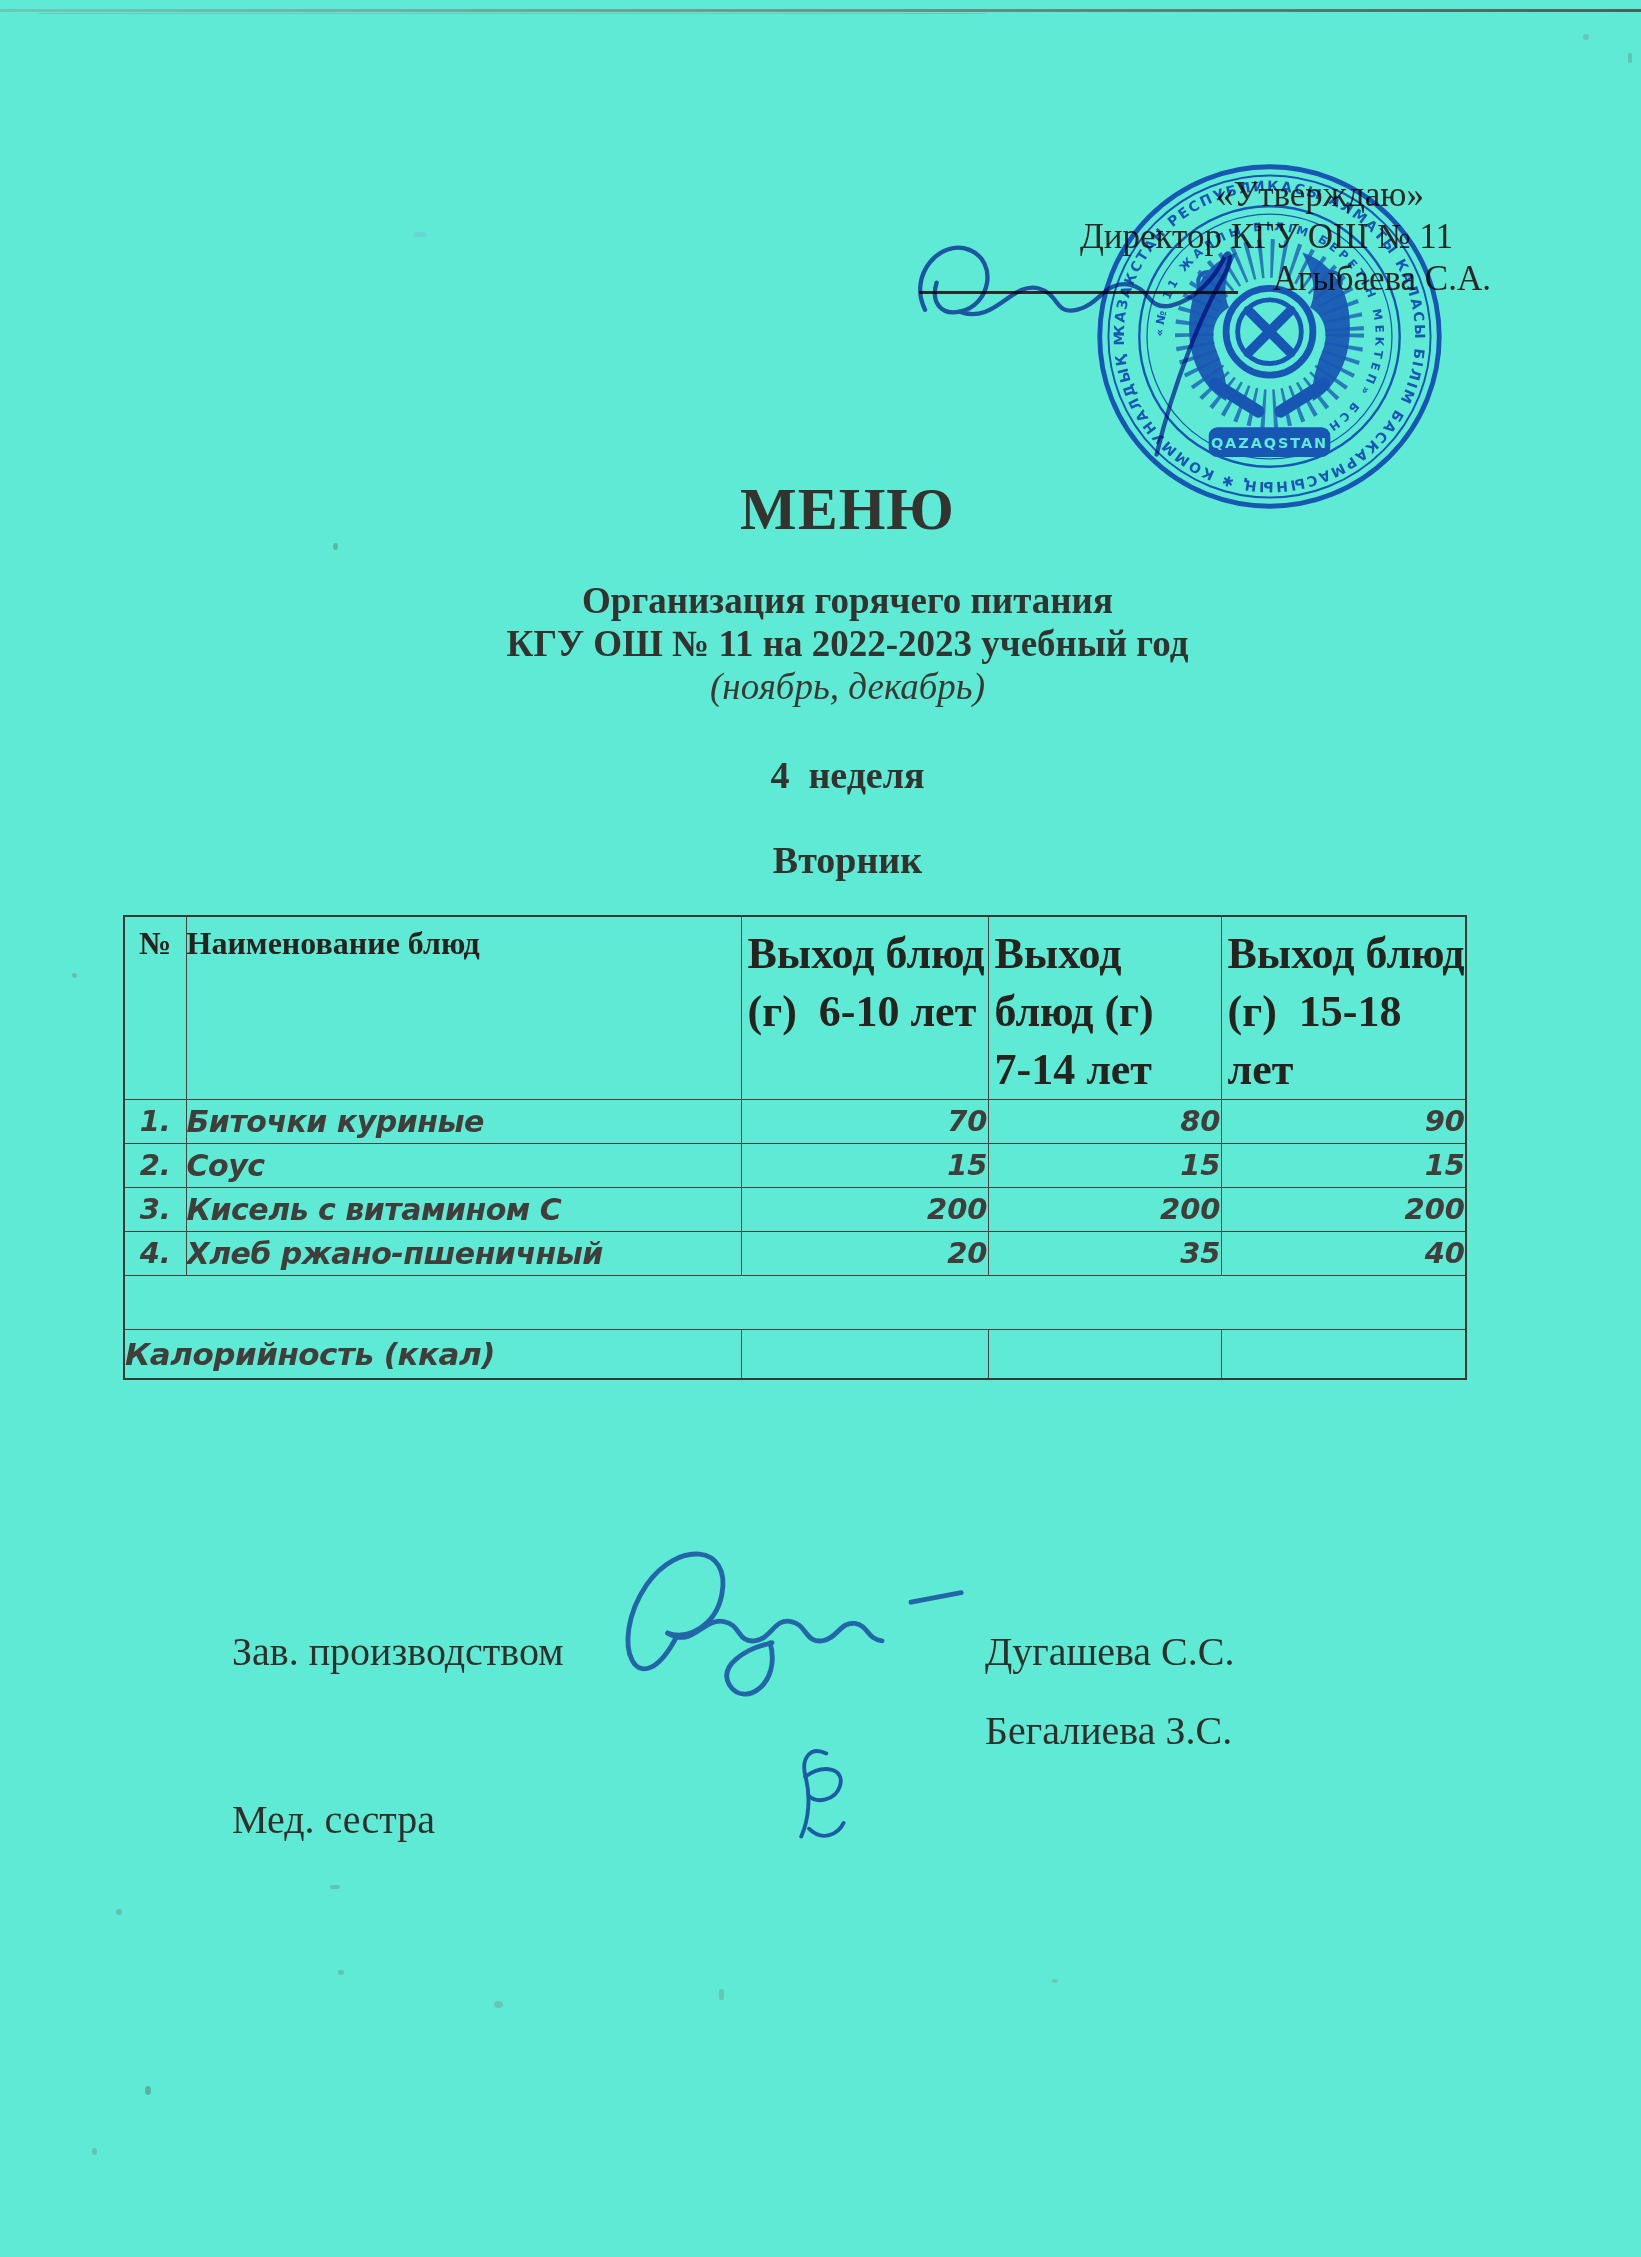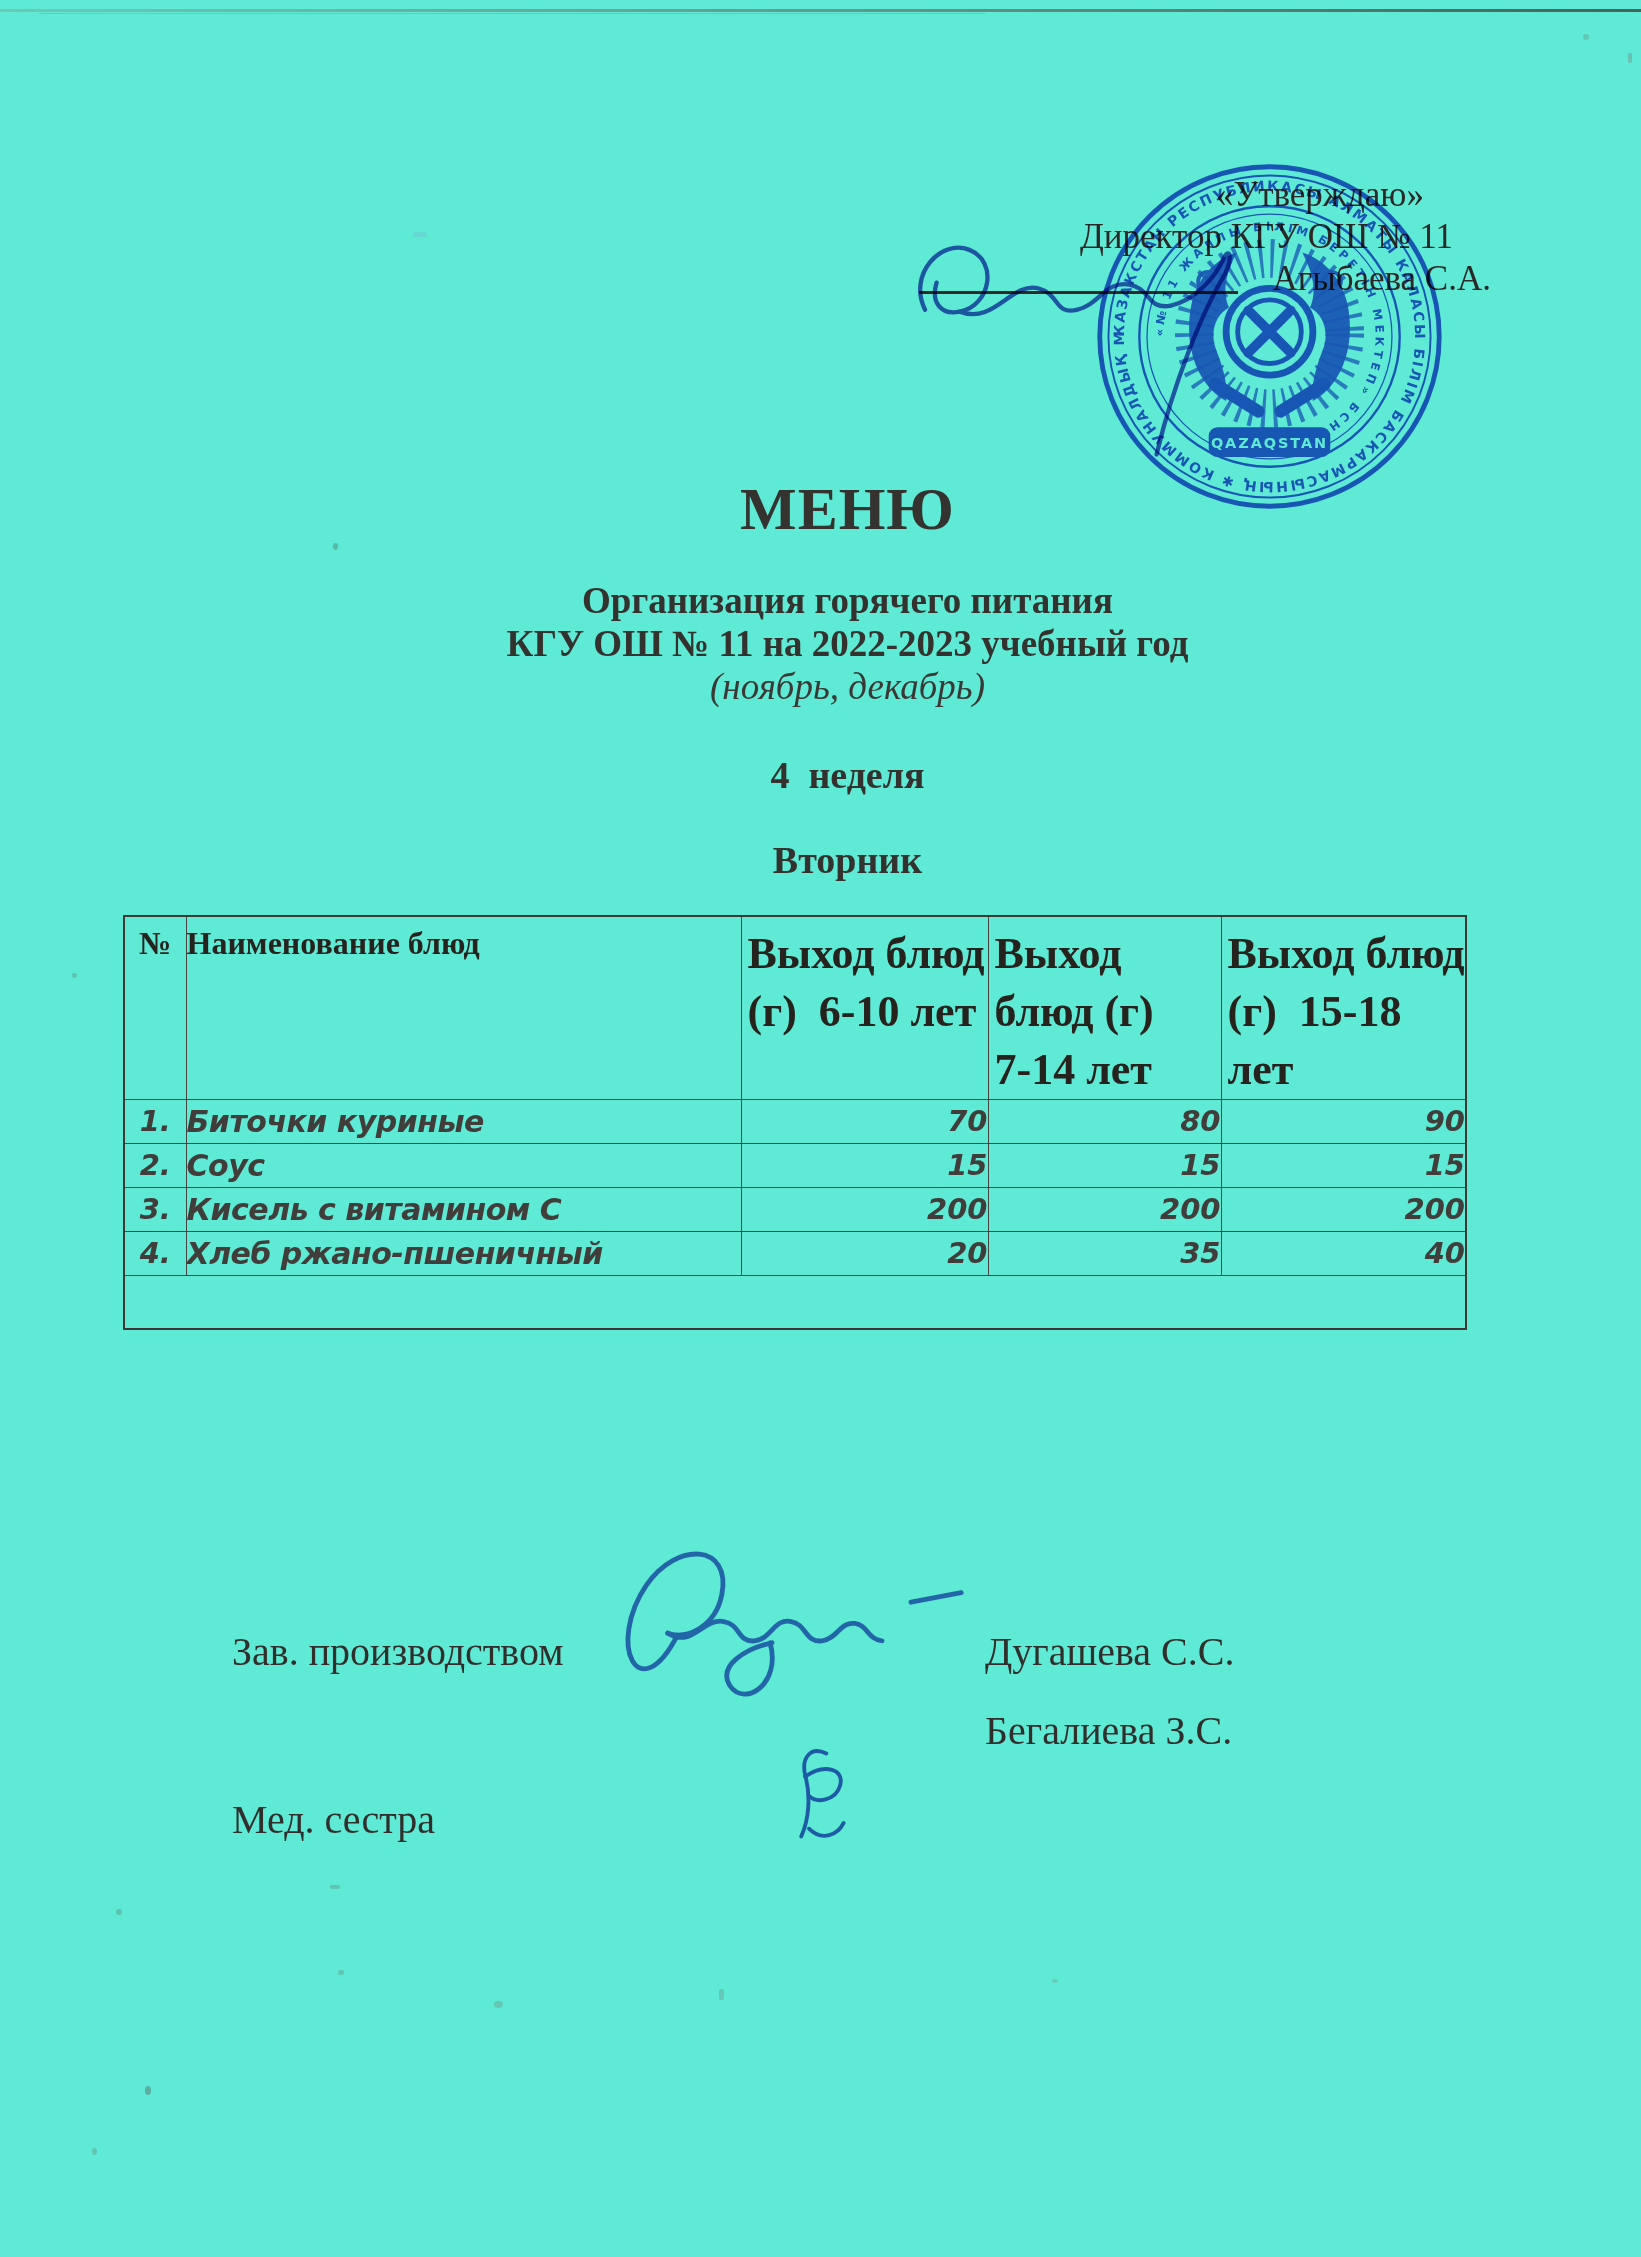--- a/index.html
+++ b/index.html
@@ -181,20 +181,26 @@
     <tr style="height:44px">
       <td class="num">4.</td>
       <td class="dishname">Хлеб ржано-пшеничный</td>
       <td class="val">20</td>
       <td class="val">35</td>
       <td class="val">40</td>
     </tr>
     <tr style="height:54px">
       <td colspan="5"></td>
     </tr>
+    <tr style="height:50px">
+      <td colspan="2" class="cal">Калорийность (ккал)</td>
+      <td></td>
+      <td></td>
+      <td></td>
+    </tr>
   </tbody>
     </table>
 
   <div class="abs role" style="left:232px;top:1628px;">Зав. производством</div>
   <div class="abs person" style="left:985px;top:1628px;">Дугашева С.С.</div>
   <svg class="abs inksig" style="left:579px;top:1521px;" width="415" height="203" viewBox="0 0 430 210" aria-hidden="true">
     <g fill="none" stroke="#4c60c4" stroke-width="5" stroke-linecap="round" opacity="0.9">
       <path d="M 102 118 C 62 196 28 128 70 66 C 102 20 158 24 148 76 C 142 108 112 124 92 116"></path>
       <path d="M 92 116 C 118 132 128 100 150 104 C 168 107 164 126 182 124 C 200 122 202 100 220 104 C 236 107 234 126 252 124 C 268 122 270 104 286 106 C 300 108 298 122 314 124"></path>
       <path d="M 198 126 C 210 168 172 194 156 170 C 144 150 172 132 200 126"></path>

